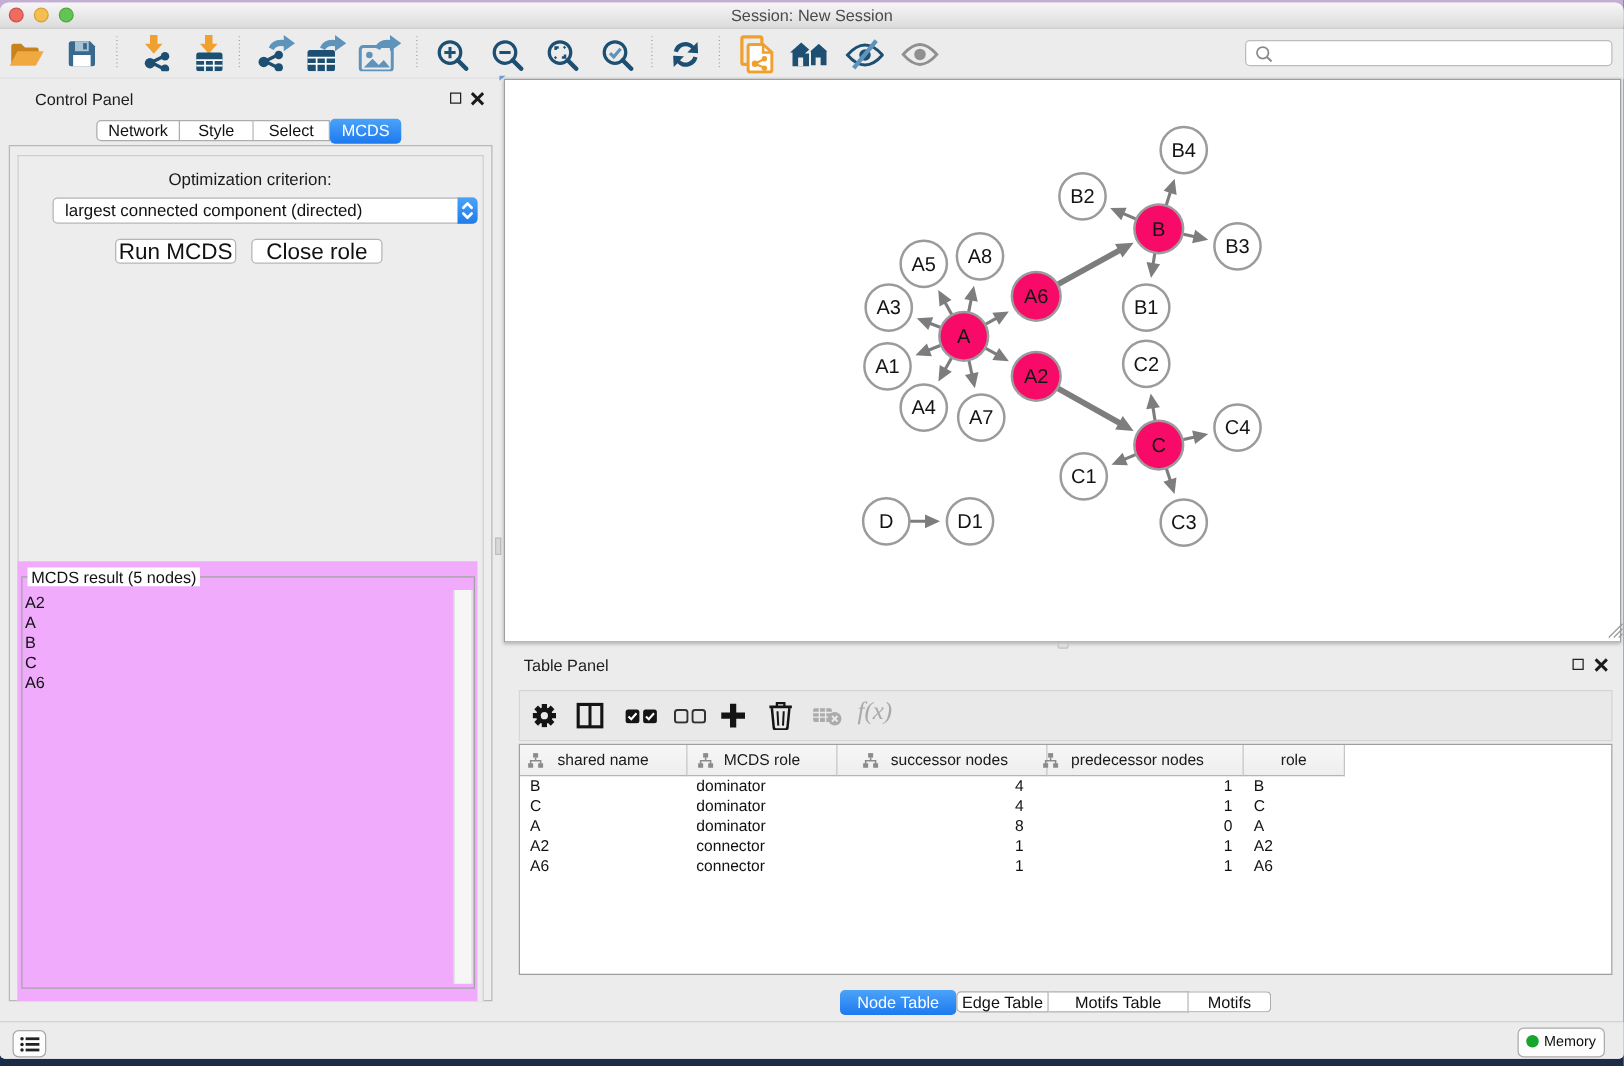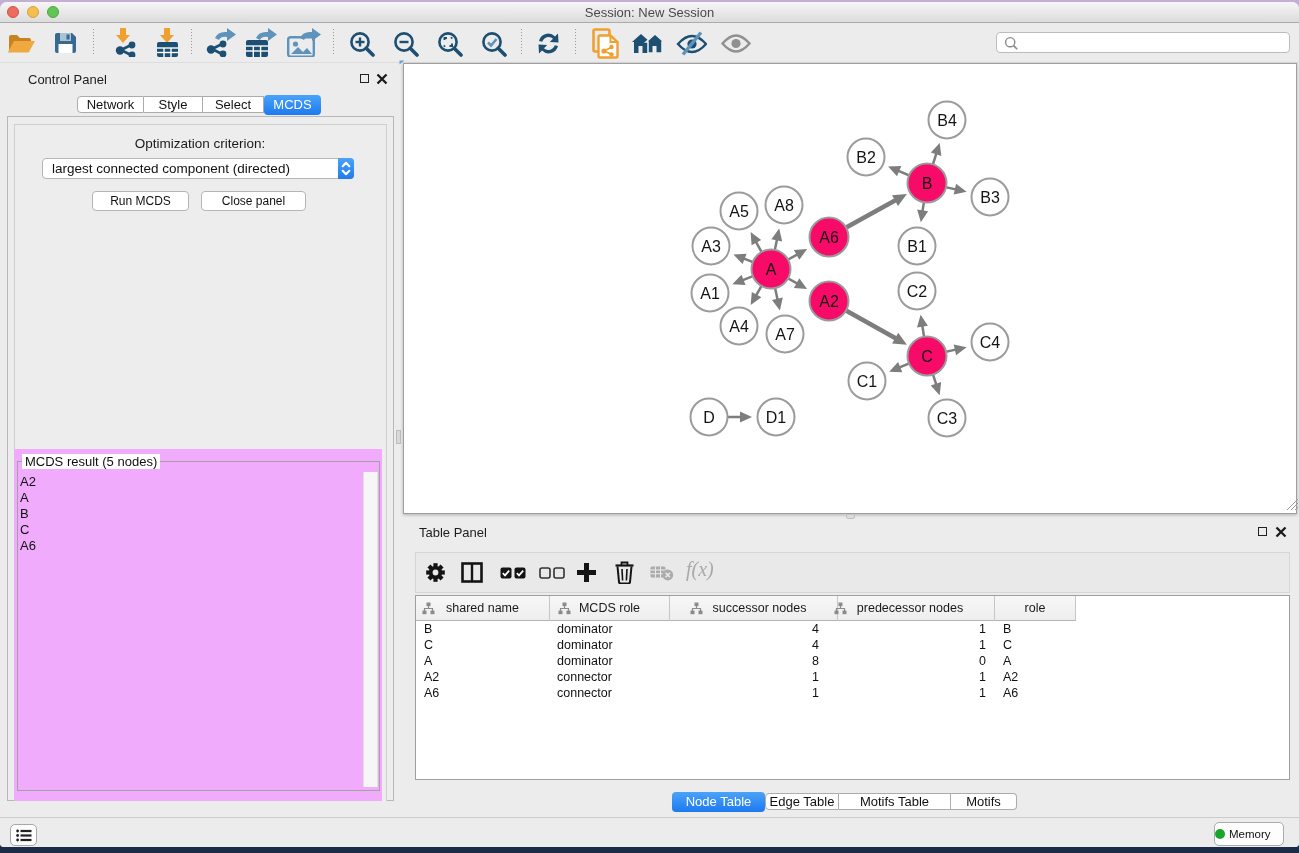--- a/index.html
+++ b/index.html
@@ -14,41 +14,41 @@
 .phead{font-size:13px;color:#1d1d1d}
 .wicon{width:9px;height:9px;border:1.5px solid #222}
 .tabs{height:17px;display:flex}
 .tab{background:#fff;border:1px solid #acacac;border-left:none;font-size:13px;color:#111;text-align:center;line-height:15px;height:100%}
 .tab.first{border-left:1px solid #acacac;border-radius:4px 0 0 4px}
 .tab.last{border-radius:0 4px 4px 0}
 .tab.sel{background:linear-gradient(#4ba3f8,#1d79f0);color:#fff;border:none;border-radius:4px;line-height:20px;height:20px;margin-top:-1.5px}
 #cpouter{left:7px;top:116px;width:387px;height:685px;border:1px solid #b8b8b8;background:#ededed}
 #cpinner{left:14px;top:124px;width:373px;height:677px;border:1px solid #cfcfcf;border-bottom:none;background:#ededed}
 #optlab{left:0;top:136px;width:400px;text-align:center;font-size:13.5px;color:#1a1a1a}
-#combo{left:42px;top:158px;width:312px;height:21px;background:#fff;border:1px solid #b5b5b5;border-radius:4px;font-size:13.5px;color:#111;line-height:19px;padding-left:9px}
+#combo{left:42px;top:158px;width:340px;height:21px;background:#fff;border:1px solid #b5b5b5;border-radius:4px;font-size:13.5px;color:#111;line-height:19px;padding-left:9px}
 #spin{position:absolute;right:-1px;top:-1px;width:16px;height:21px;background:linear-gradient(#4aa3f8,#1f7cea);border-radius:0 4px 4px 0}
-.btn{height:20px;background:#fff;border:1px solid #b5b5b5;border-radius:4px;font-size:12px;color:#111;text-align:center;line-height:18px;top:191px}
+.btn{height:20px;background:#fff;border:1px solid #b5b5b5;border-radius:4px;font-size:18px;color:#111;text-align:center;line-height:18px;top:191px}
 #grpbox{left:14px;top:449px;width:368px;height:352px;background:#f0abfc}
 #grpbrd{position:absolute;left:3px;top:12px;width:363px;height:330px;border:1px solid #a2a2a2}
 #grplbl{position:absolute;left:8px;top:5px;background:#fff;padding:0 3px;font-size:13px;color:#111}
 #grplist{position:absolute;left:6px;top:25px;font-size:13px;color:#111;line-height:16px}
 #grpsb{position:absolute;left:349px;top:23px;width:15px;height:315px;background:#f6f6f6;border-left:1px solid #e2e2e2;border-right:1px solid #e2e2e2}
 #netwin{left:403px;top:63px;width:894px;height:451px;background:#fff;border:1px solid #9f9f9f;box-shadow:0 1px 3px rgba(0,0,0,.25)}
 #nettb{position:absolute;left:0;top:0;width:892px;height:20px;background:linear-gradient(#f4f4f4,#d8d8d8);border-bottom:1px solid #acacac;text-align:center;font-size:13px;color:#2d2d2d;line-height:20px}
 .tl2{position:absolute;border-radius:50%;width:12px;height:12px;top:4px}
 #tptools{left:415px;top:552px;width:875px;height:41px;background:#e9e9e9;border:1px solid #d6d6d6}
 #table{left:415px;top:595px;width:875px;height:185px;background:#fff;border:1px solid #9f9f9f}
 #thead{position:absolute;left:0;top:0;width:660px;height:25px;background:linear-gradient(#f7f7f7,#eeeeee);border-bottom:1px solid #b4b4b4}
 .hcell{position:absolute;top:0;height:25px;border-right:1px solid #c6c6c6;font-size:12.5px;color:#1a1a1a;text-align:center;line-height:25px}
 .hico{position:absolute;top:6px}
 .trow{position:absolute;font-size:12.5px;color:#111;height:16px}
 #statsep{left:0;top:817px;width:1299px;height:1px;background:#cccccc}
 #statbar{left:0;top:818px;width:1299px;height:29px;background:#ececec;border-radius:0 0 4px 4px}
 #listbtn{left:10px;top:824px;width:27px;height:22px;background:#fdfdfd;border:1px solid #a8a8a8;border-radius:5px}
-#membtn{left:1214px;top:822px;width:70px;height:24px;background:#fdfdfd;border:1px solid #ababab;border-radius:5px;font-size:11.5px;color:#111;line-height:22px;}
+#membtn{left:1214px;top:822px;width:70px;height:24px;background:#fdfdfd;border:1px solid #ababab;border-radius:5px;font-size:11.5px;color:#111;line-height:22px;text-align:center}
 svg{display:block}
 </style></head>
 <body>
 <div class="abs" id="wall"></div>
 <div class="abs" id="appwin"></div>
 <div class="abs" id="tbar">Session: New Session</div>
 <div class="abs tl" style="left:7px;top:6px;background:#ee6b60;border:0.5px solid #ce5148"></div>
 <div class="abs tl" style="left:27px;top:6px;background:#f5bf4f;border:0.5px solid #d8a03c"></div>
 <div class="abs tl" style="left:47px;top:6px;background:#61c454;border:0.5px solid #51a73e"></div>
 <div class="abs" id="toolbar"></div>
@@ -180,21 +180,21 @@
 </div>
 <div class="abs" id="cpouter"></div>
 <div class="abs" id="cpinner"></div>
 <div class="abs" id="optlab">Optimization criterion:</div>
 <div class="abs" id="combo">largest connected component (directed)<div id="spin">
       <svg width="16" height="21" viewBox="0 0 16 21">
         <path d="M4.7 8.2 L8 4.8 L11.3 8.2 M4.7 12.8 L8 16.2 L11.3 12.8" fill="none" stroke="#fff" stroke-width="2.1" stroke-linecap="round" stroke-linejoin="round"></path>
       </svg>
     </div></div>
 <div class="abs btn" style="left:92px;width:97px">Run MCDS</div>
-<div class="abs btn" style="left:201px;width:105px">Close panel</div>
+<div class="abs btn" style="left:201px;width:105px">Close role</div>
 <div class="abs" id="grpbox">
   <div id="grpbrd"></div>
   <div id="grplbl">MCDS result (5 nodes)</div>
   <div id="grplist">A2<br>A<br>B<br>C<br>A6</div>
   <div id="grpsb"></div>
 </div>
 <div class="abs" style="left:396px;top:430px;width:5px;height:14px;background:#d8d8d8;border:1px solid #bdbdbd"></div>
 
 <div class="abs" id="netwin">
   <svg class="abs" style="left:0;top:21px" width="892" height="428" viewBox="0 0 892 428" font-family="Liberation Sans, sans-serif">

